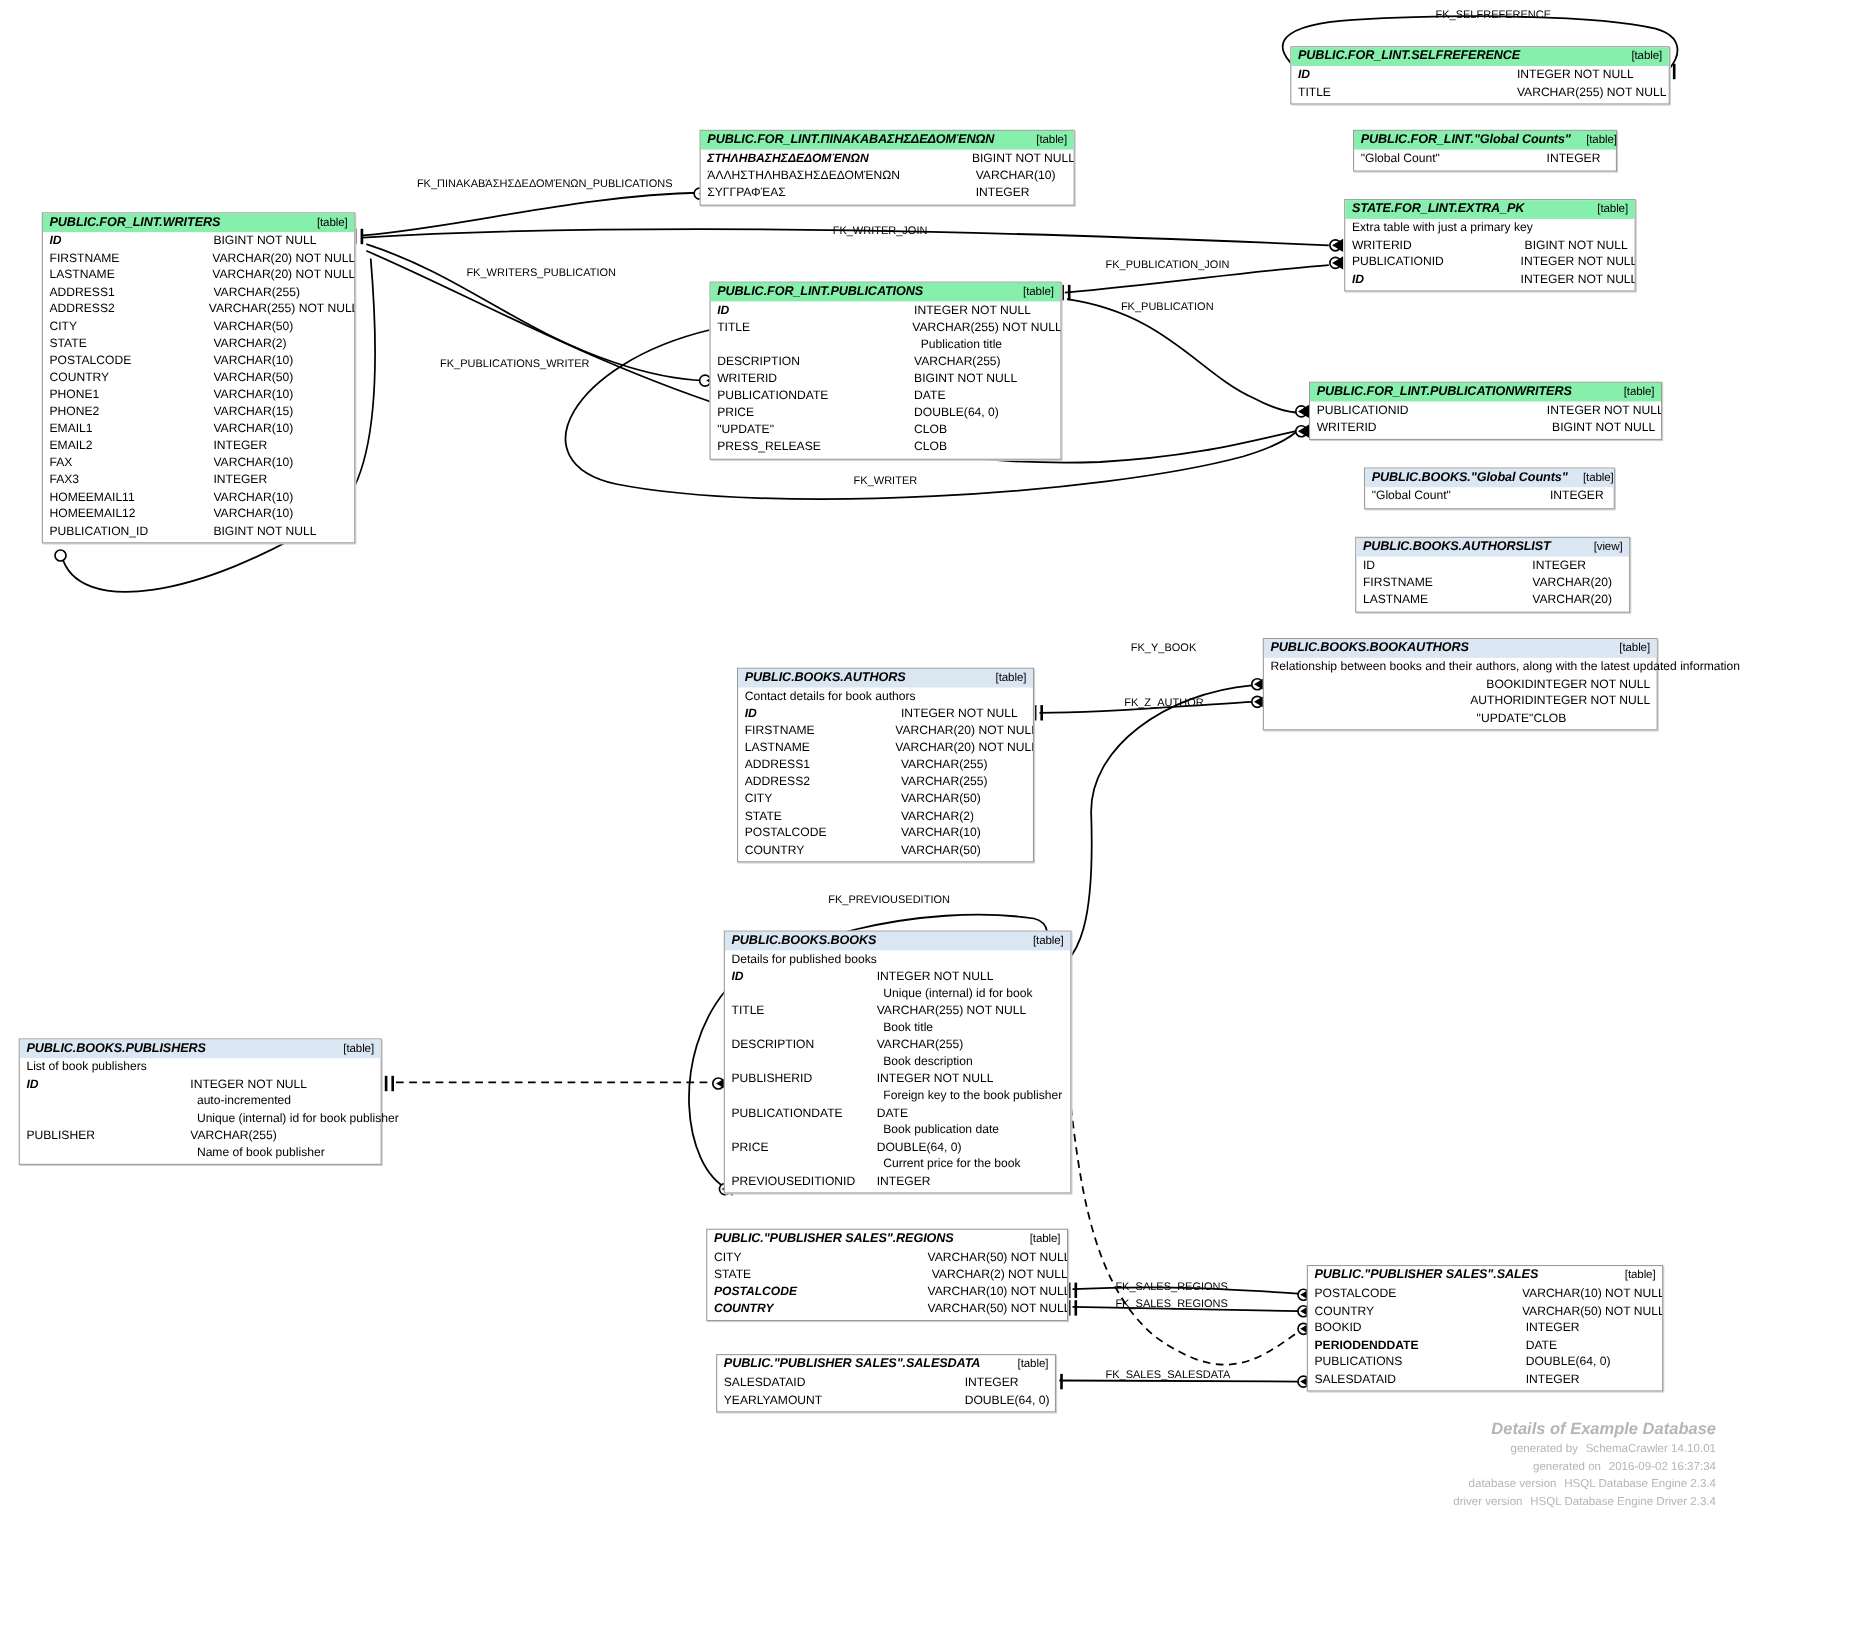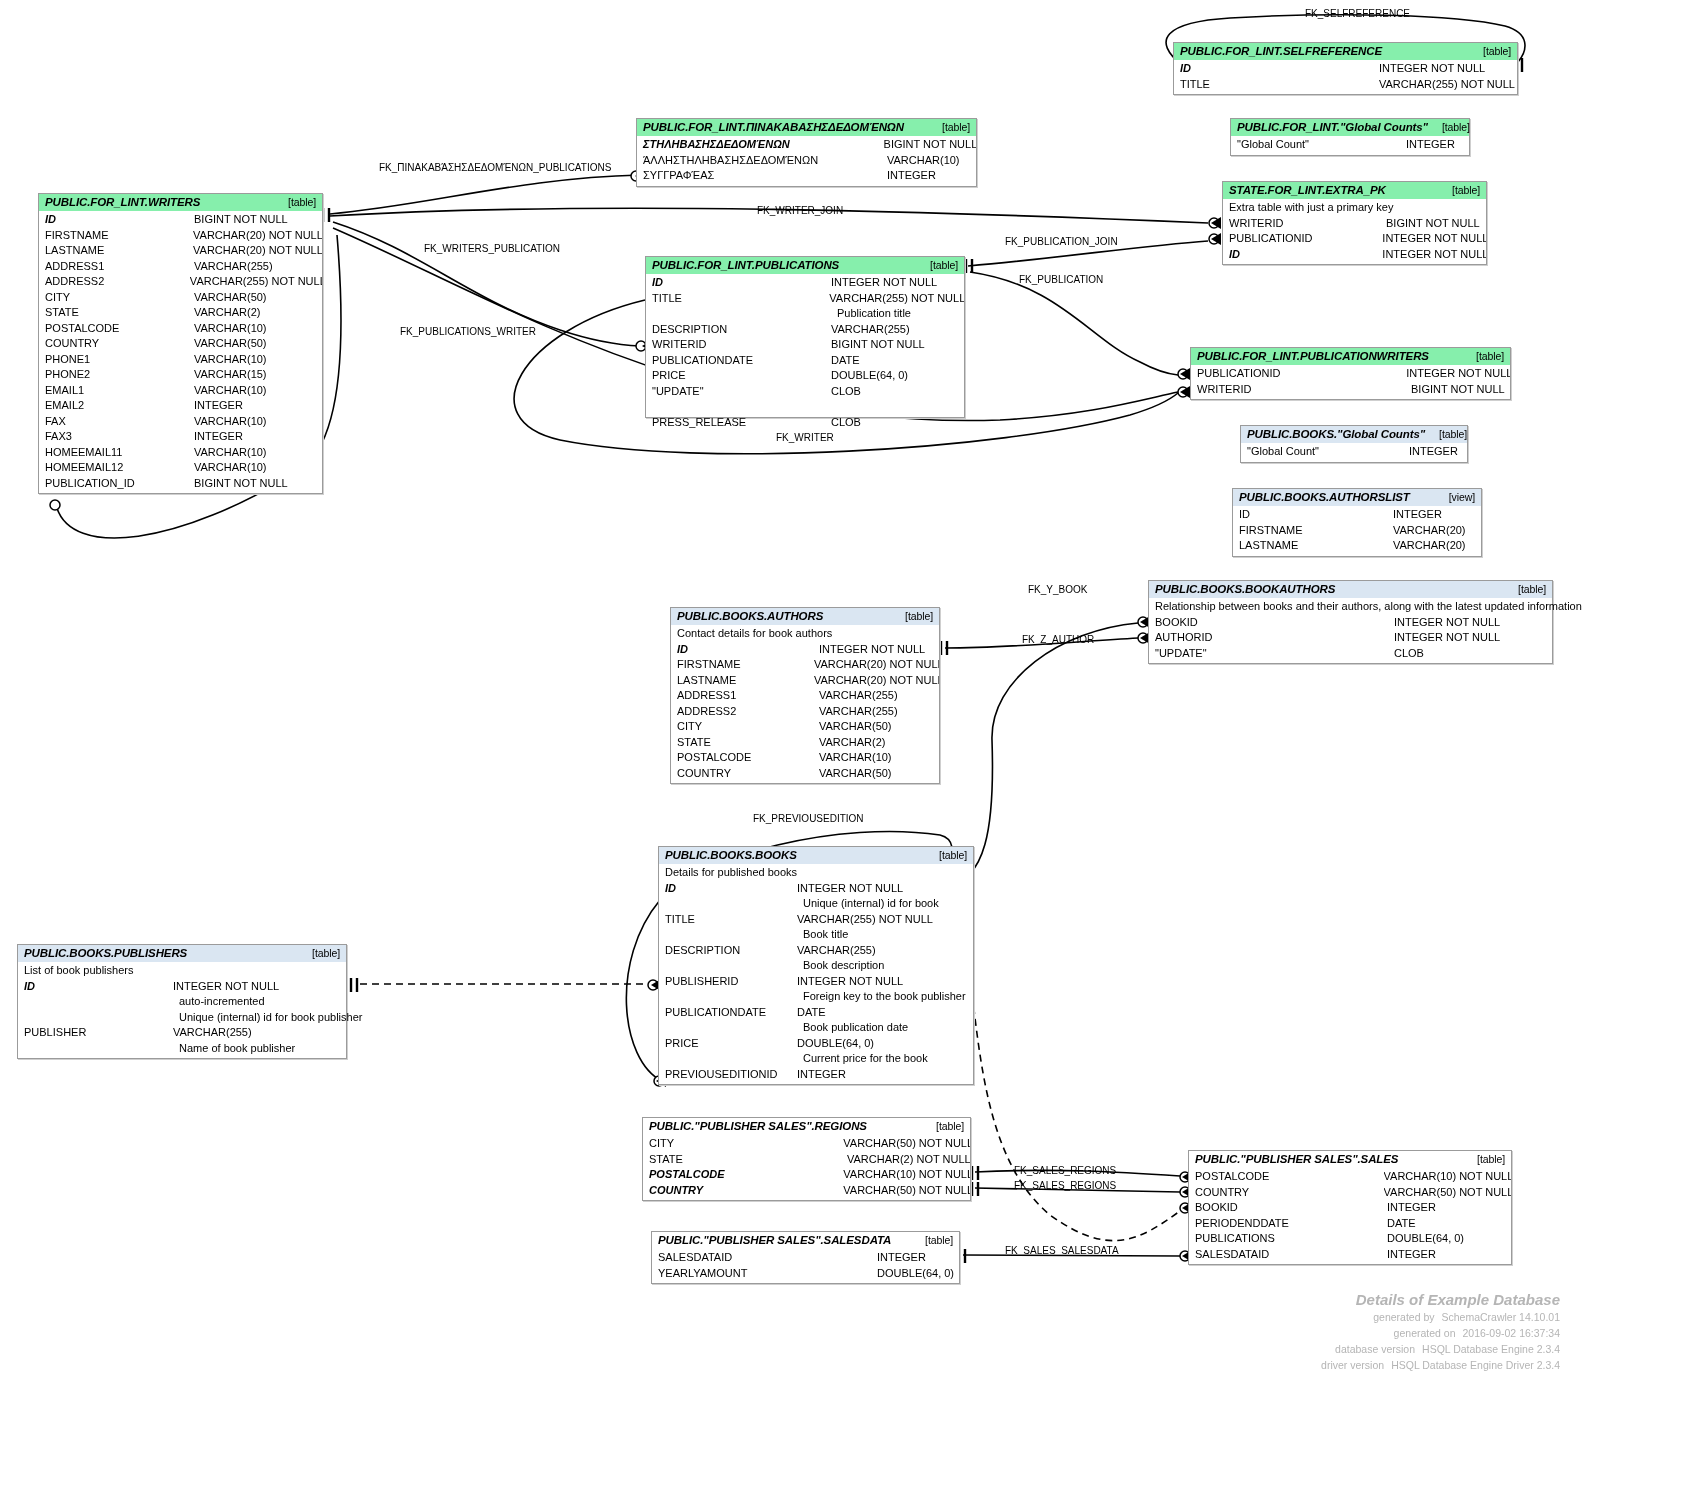--- a/index.html
+++ b/index.html
@@ -309,21 +309,21 @@
           </div>
           <div class="row">
             <span class="nm" style="width: 185px;">PRICE</span>
             <span class="ty">DOUBLE(64, 0)</span>
           </div>
           <div class="row">
             <span class="nm" style="width: 185px;">"UPDATE"</span>
             <span class="ty">CLOB</span>
           </div>
           <div class="row">
-            <span class="nm" style="width: 185px; margin-top: 16px;">PRESS_RELEASE</span>
+            <span class="nm" style="width: 185px;">PRESS_RELEASE</span>
             <span class="ty">CLOB</span>
           </div>
         </div>
       </div>
       <div class="tbl sc-for_lint" style="left: 1190px; top: 347px; width: 321px;">
         <div class="hdr">
           <span>PUBLIC.FOR_LINT.PUBLICATIONWRITERS</span>
           <span class="kind">[table]</span>
         </div>
         <div class="rows">
@@ -362,21 +362,21 @@
           <div class="row">
             <span class="nm" style="width: 160px;">FIRSTNAME</span>
             <span class="ty">VARCHAR(20)</span>
           </div>
           <div class="row">
             <span class="nm" style="width: 160px;">LASTNAME</span>
             <span class="ty">VARCHAR(20)</span>
           </div>
         </div>
       </div>
-      <div class="tbl sc-books" style="left: 1148px; top: 580px; width: 405px;">
+      <div class="tbl sc-books" style="left: 1148px; top: 580px; width: 359px; text-align: right;">
         <div class="hdr">
           <span>PUBLIC.BOOKS.BOOKAUTHORS</span>
           <span class="kind">[table]</span>
         </div>
         <div class="rows">
           <div class="remark">Relationship between books and their authors, along with the latest updated information</div>
           <div class="row">
             <span class="nm" style="width: 245px;">BOOKID</span>
             <span class="ty">INTEGER NOT NULL</span>
           </div>
@@ -534,21 +534,21 @@
           </div>
           <div class="row">
             <span class="nm" style="width: 198px;">COUNTRY</span>
             <span class="ty">VARCHAR(50) NOT NULL</span>
           </div>
           <div class="row">
             <span class="nm" style="width: 198px;">BOOKID</span>
             <span class="ty">INTEGER</span>
           </div>
           <div class="row">
-            <span class="nm" style="width: 198px;">PERIODENDDATE</span>
+            <span class="nm" style="width: 198px; font-weight: bold;">PERIODENDDATE</span>
             <span class="ty">DATE</span>
           </div>
           <div class="row">
             <span class="nm" style="width: 198px;">PUBLICATIONS</span>
             <span class="ty">DOUBLE(64, 0)</span>
           </div>
           <div class="row">
             <span class="nm" style="width: 198px;">SALESDATAID</span>
             <span class="ty">INTEGER</span>
           </div>

